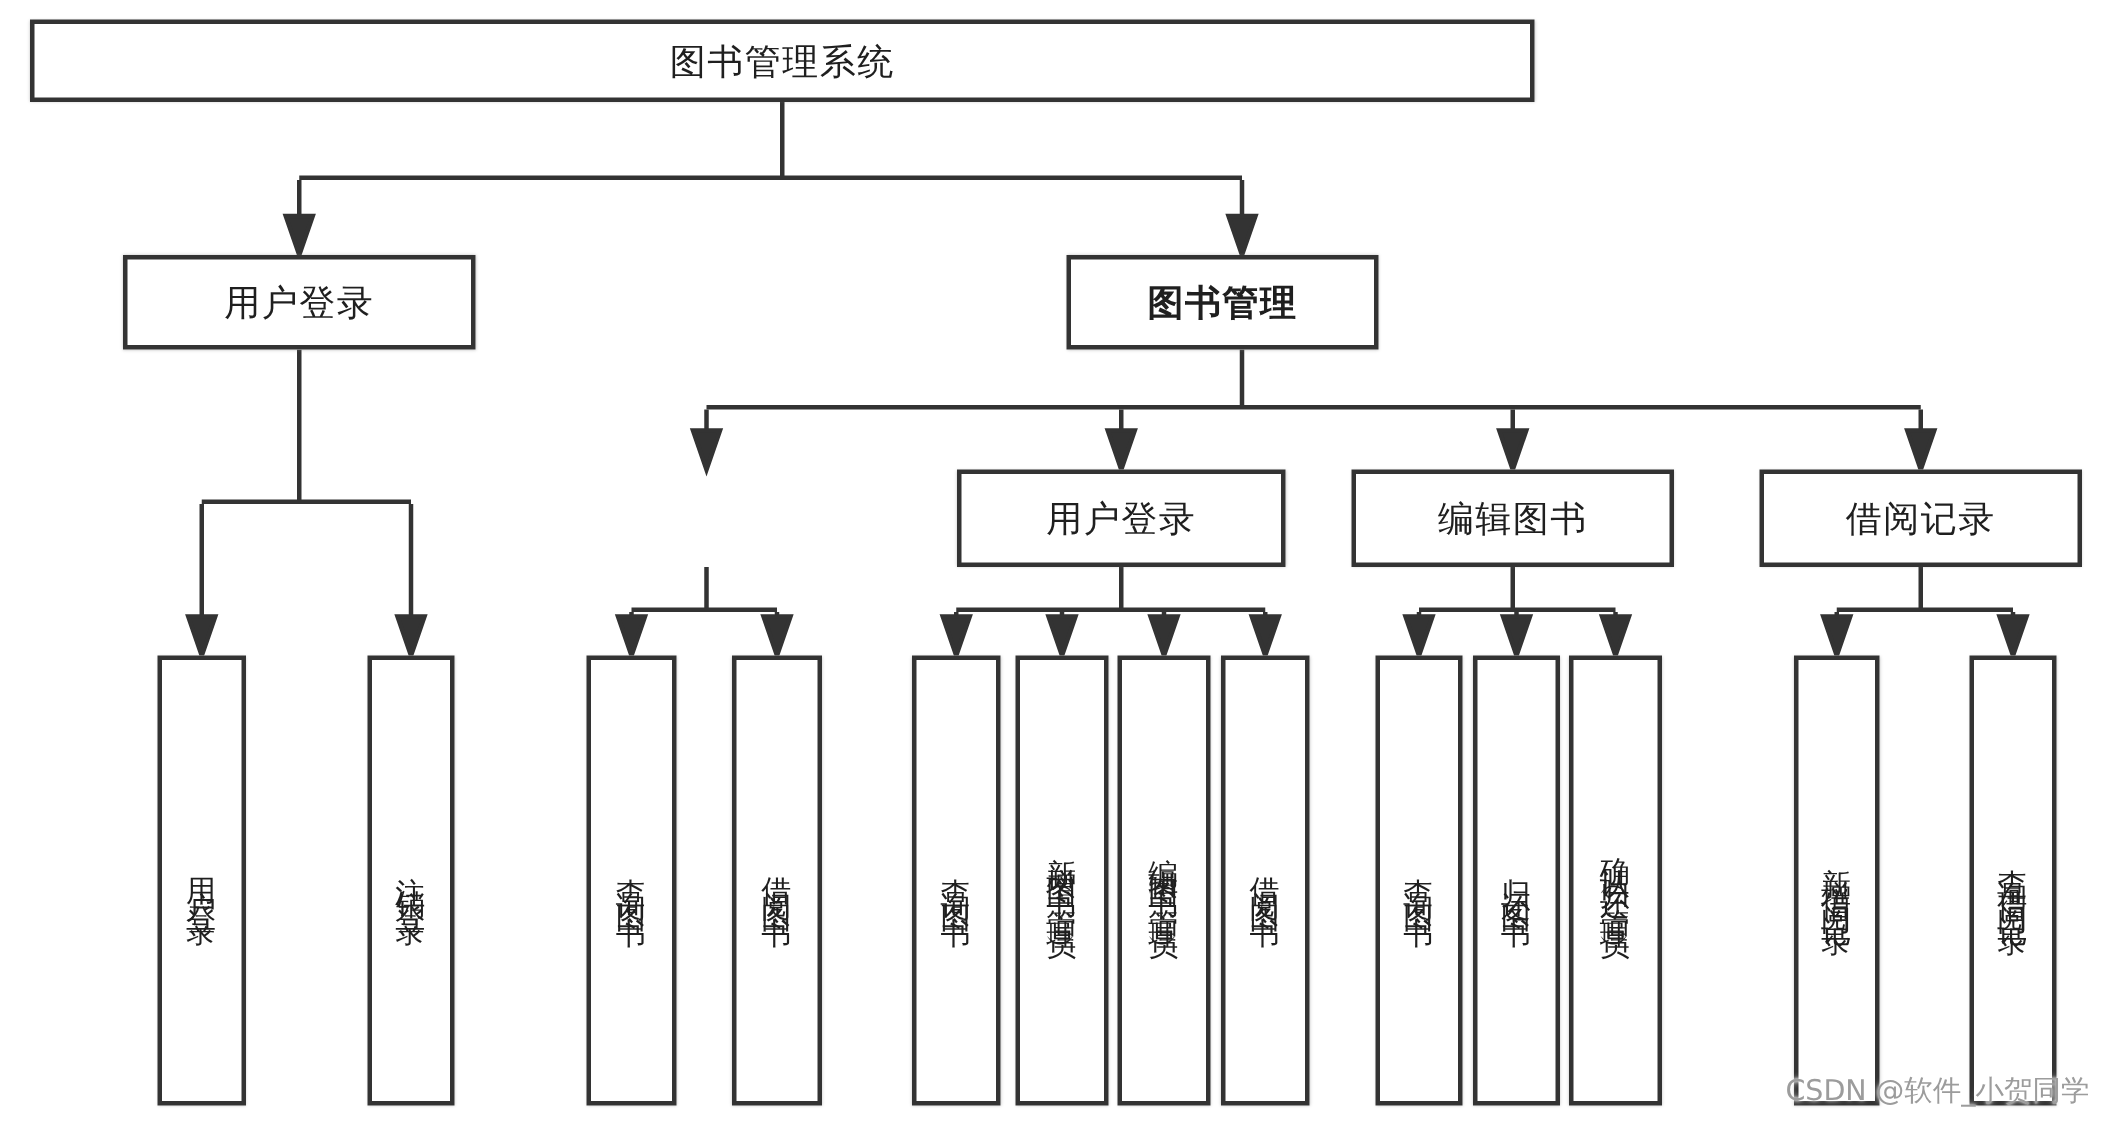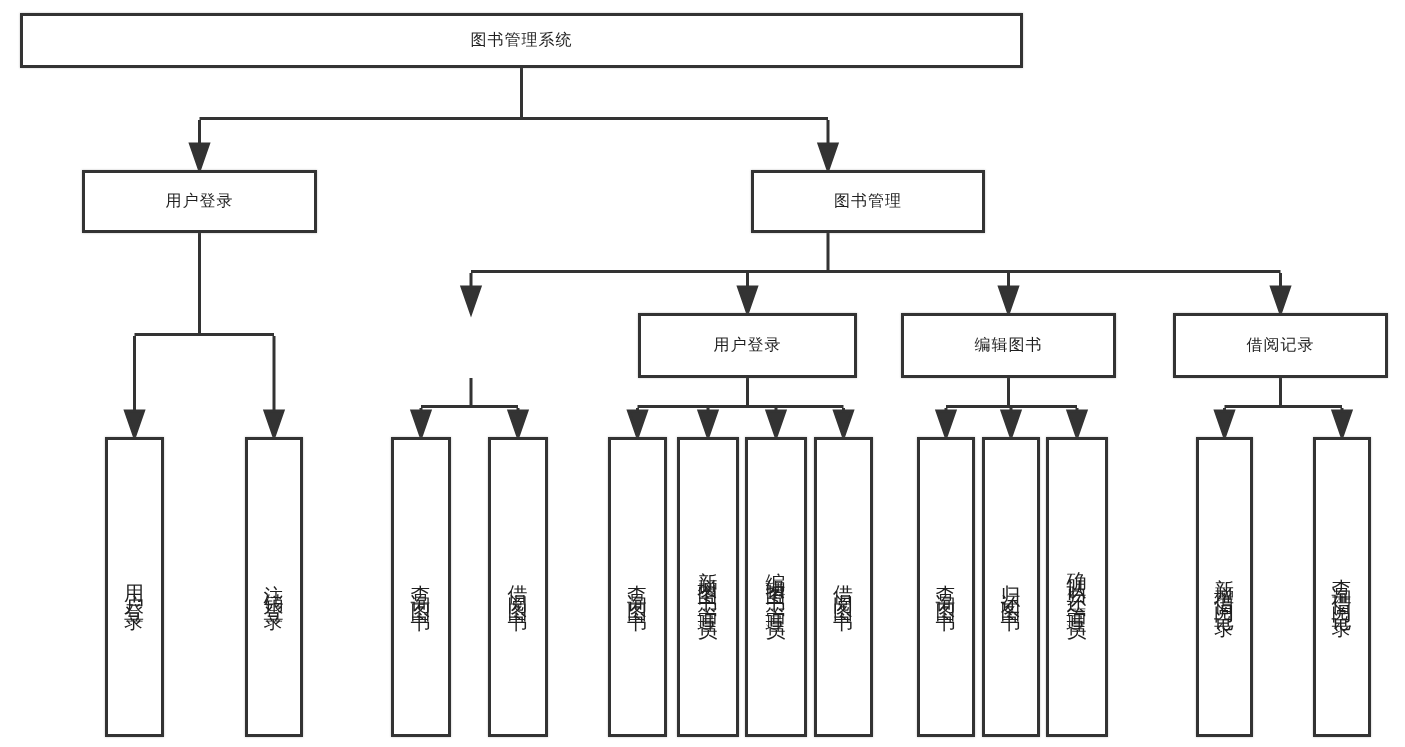--- a/index.html
+++ b/index.html
@@ -21,21 +21,21 @@
     box-sizing: border-box;
     background: #ffffff;
     border: 3px solid #333333;
     display: flex;
     align-items: center;
     justify-content: center;
     color: #1f1f1f;
     box-shadow: 0 0 2px rgba(120,120,120,0.45);
   }
   .h-label {
-    font-size: 16px;
+    font-size: 24px;
     letter-spacing: 1px;
     white-space: nowrap;
     text-align: right;
   }
   .v-box { border-width: 3px; }
   .v-label {
     writing-mode: vertical-rl;
     text-orientation: mixed;
     font-size: 20px;
     letter-spacing: 9px;
@@ -128,21 +128,21 @@
     </g>
   </svg>
 
   <div class="box" style="left:20px; top:13px; width:1003px; height:55px;">
     <span class="h-label">图书管理系统</span>
   </div>
 
   <div class="box" style="left:82px; top:170px; width:235px; height:63px;">
     <span class="h-label">用户登录</span>
   </div>
-  <div class="box" style="left:751px; top:170px; width:234px; height:63px;">
+  <div class="box" style="left:711px; top:170px; width:208px; height:63px;font-weight:bold;">
     <span class="h-label">图书管理</span>
   </div>
 
   <div class="box" style="left:638px; top:313px; width:219px; height:65px;">
     <span class="h-label">用户登录</span>
   </div>
   <div class="box" style="left:901px; top:313px; width:215px; height:65px;">
     <span class="h-label">编辑图书</span>
   </div>
   <div class="box" style="left:1173px; top:313px; width:215px; height:65px;">
@@ -186,14 +186,15 @@
     <span class="v-label" style="letter-spacing:7px;">确认归还（管理员）</span>
   </div>
 
   <div class="box v-box" style="left:1196px; top:437px; width:57px; height:300px;">
     <span class="v-label" style="letter-spacing:8px;">新增借阅记录</span>
   </div>
   <div class="box v-box" style="left:1313px; top:437px; width:58px; height:300px;">
     <span class="v-label" style="letter-spacing:8px;">查询借阅记录</span>
   </div>
 
+  <div id="watermark">CSDN @软件_小贺同学</div>
 
 </div>
 
 </body></html>

